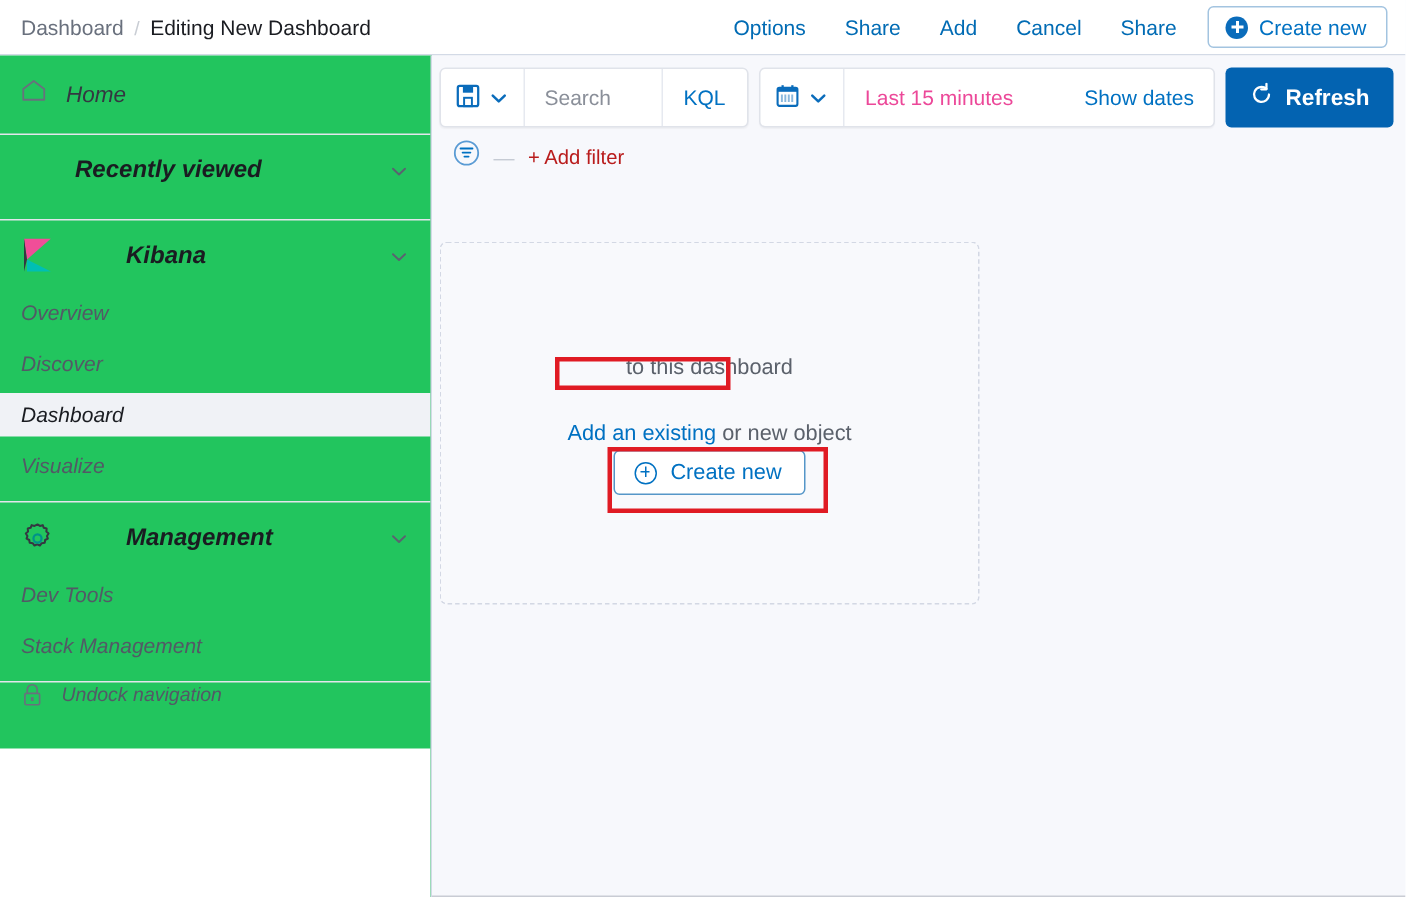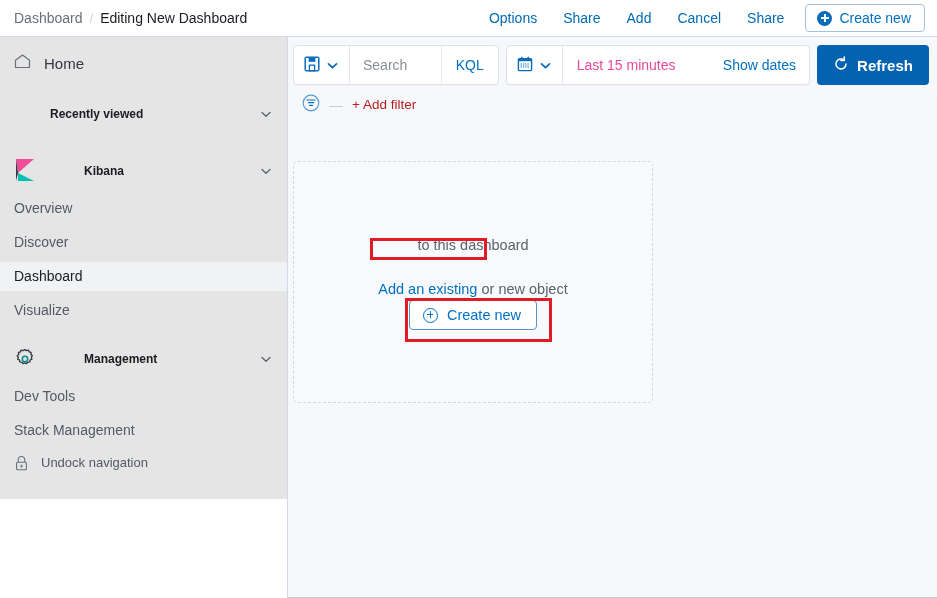--- a/index.html
+++ b/index.html
@@ -44,37 +44,38 @@
   }
   .plus-circle::before, .plus-circle::after {
     content: ""; position: absolute; background: #ffffff;
   }
   .plus-circle::before { left: 3.3px; top: 6.8px; width: 8.4px; height: 1.6px; }
   .plus-circle::after  { top: 3.3px; left: 6.8px; height: 8.4px; width: 1.6px; }
 
   
   .sidebar {
     position: absolute; left: 0; top: 37px; width: 288px; height: 561px;
-    background: #e5e5e5;
+    background: #22c55e;
     border-right: 1px solid #d3dae6;
     overflow: hidden;
+    font-style: italic;
   }
   .side-sep { height: 1px; background: #e3e6ec; }
   .home-row {
     display: flex; align-items: center; gap: 13px;
     padding: 0 14px; height: 52px;
     cursor: pointer;
   }
   .home-row .lbl { font-size: 15px; color: #343741; }
   .sec-header {
     display: flex; align-items: center;
     padding: 0 14px; height: 47px; cursor: pointer;
   }
   .sec-header .title {
-    font-size: 12px; font-weight: bold; color: #1a1c21; padding-left: 36px;
+    font-size: 16px; font-weight: bold; color: #1a1c21; padding-left: 36px;
   }
   .sec-header .logo-wrap {
     width: 22px; margin-right: 12px; display: flex;
     align-items: center; justify-content: center; flex: 0 0 auto;
   }
   .chev { margin-left: auto; width: 14px; height: 14px; flex: 0 0 auto; }
   .nav-item {
     display: block; padding: 0 14px; line-height: 29px; height: 29px;
     font-size: 14px; color: #535966; cursor: pointer;
     text-decoration: none;

